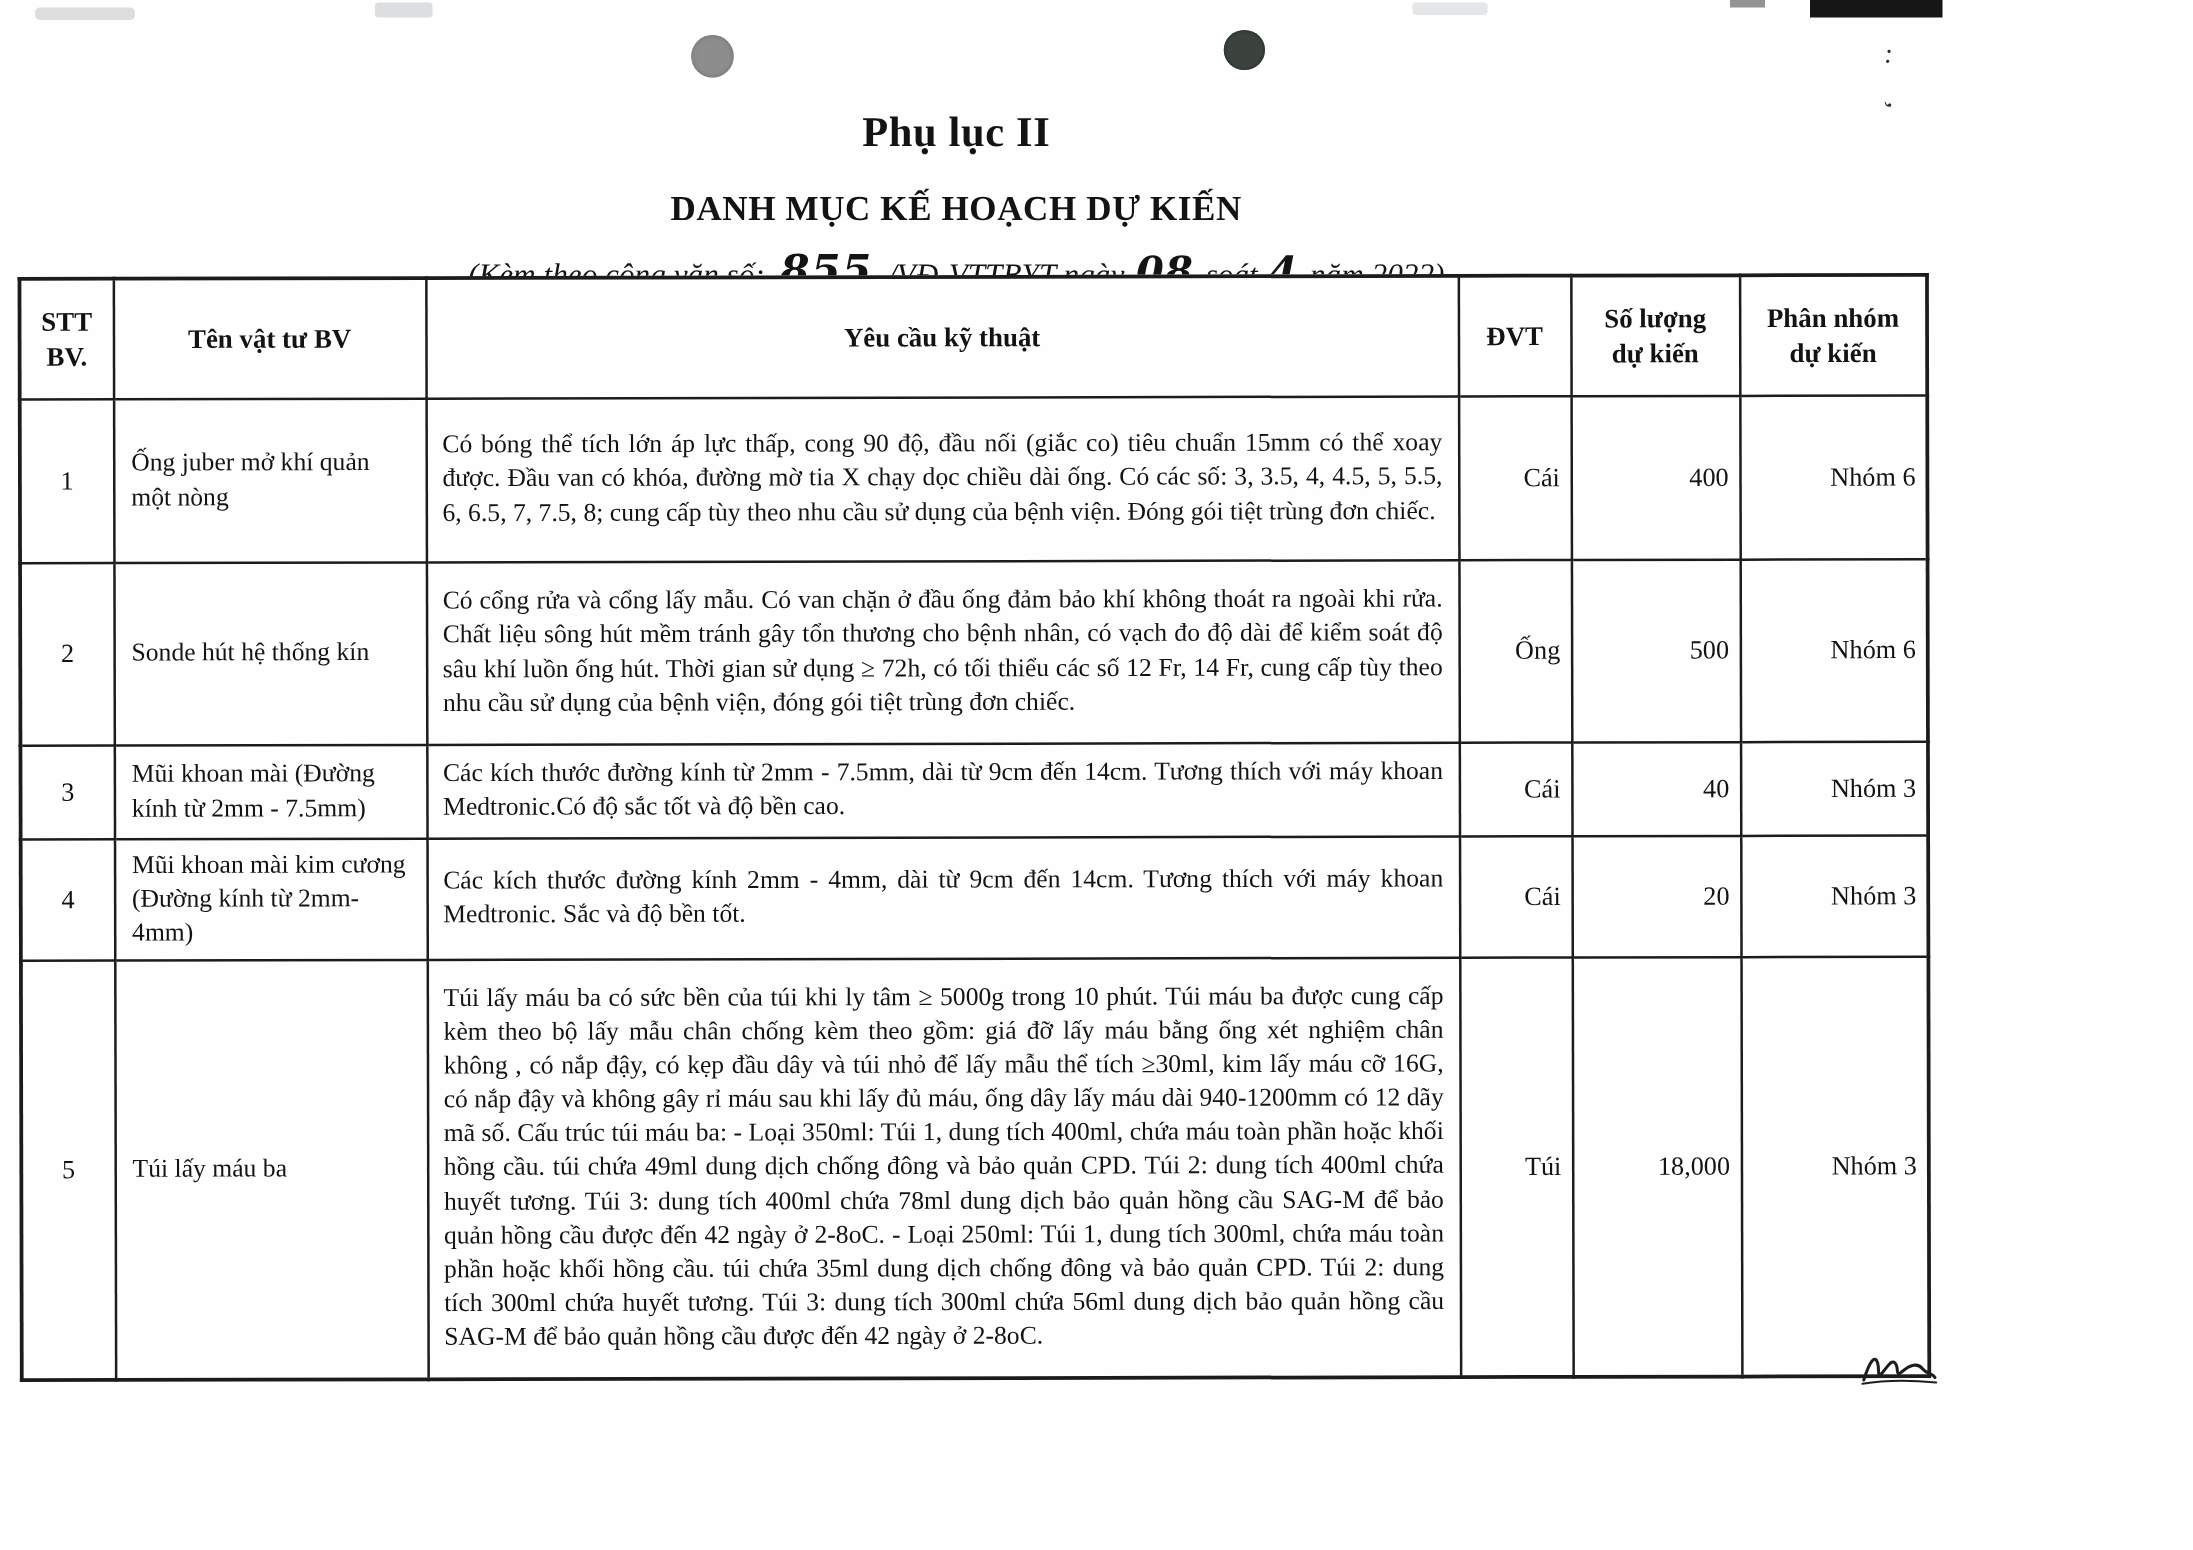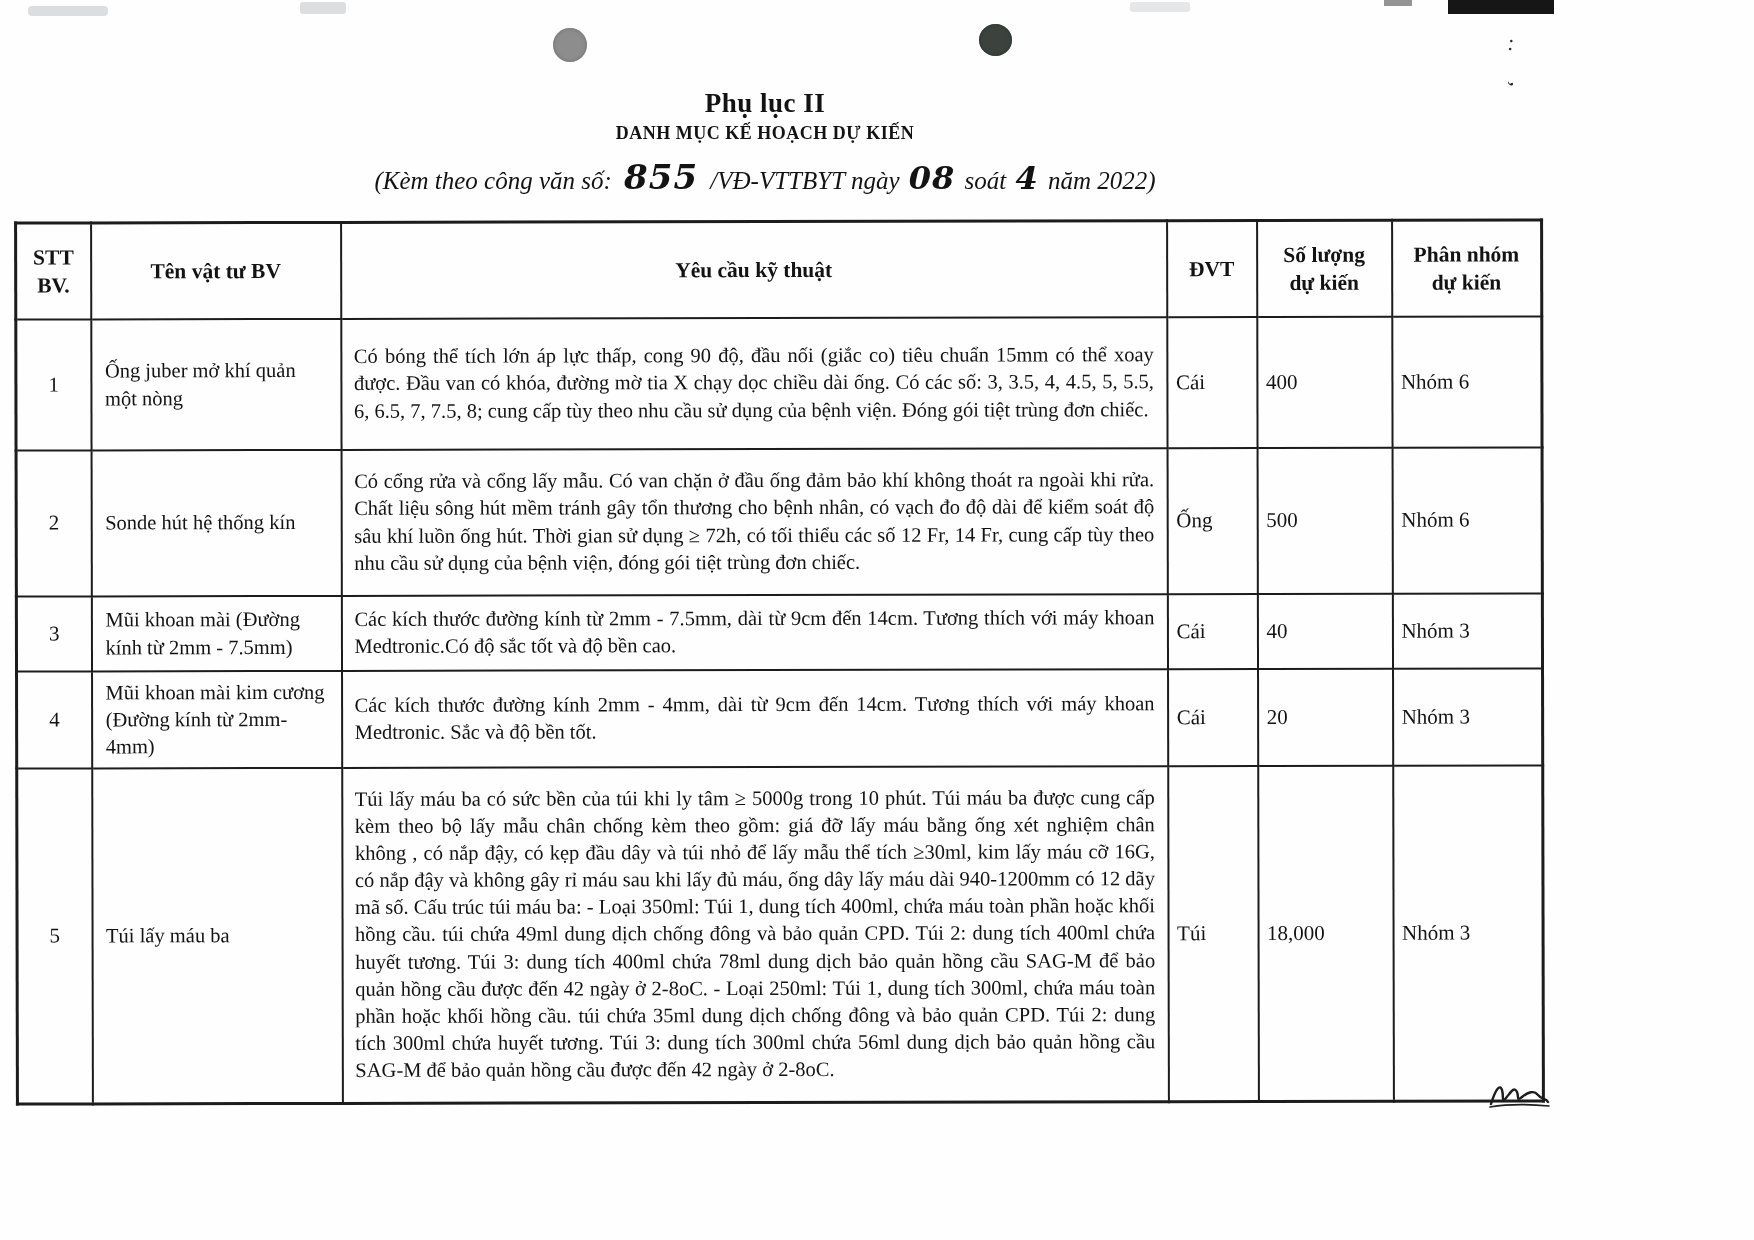--- a/index.html
+++ b/index.html
@@ -18,38 +18,38 @@
   .art-top-right-bar{left:1448px;top:0;width:106px;height:14px;background:#161616;}
   .art-top-right-small{left:1384px;top:0;width:28px;height:6px;opacity:.5;}
   .art-tl-smudge{left:28px;top:6px;width:80px;height:10px;background:#9aa0a6;opacity:.35;border-radius:4px;}
   .art-tm-smudge{left:300px;top:2px;width:46px;height:12px;background:#8d949c;opacity:.3;border-radius:3px;}
   .art-tm2-smudge{left:1130px;top:2px;width:60px;height:10px;background:#9aa0a6;opacity:.25;border-radius:3px;}
   .pen-mark{position:absolute;color:#2b2b33;font-size:22px;transform:rotate(8deg);}
   .pen-mark-1{left:1508px;top:30px;}
   .pen-mark-2{left:1514px;top:72px;transform:rotate(100deg);}
   
   .doc-head{position:absolute;left:15px;top:88px;width:1500px;text-align:center;}
-  .title-1{font-size:27px;font-weight:bold;letter-spacing:.5px;}
-  .title-2{font-size:18px;font-weight:bold;margin-top:4px;letter-spacing:.5px;}
+  .title-1{font-size:34px;font-weight:bold;letter-spacing:.5px;}
+  .title-2{font-size:28px;font-weight:bold;margin-top:26px;letter-spacing:.5px;}
   .subtitle{font-size:25px;font-style:italic;margin-top:13px;}
   .hand{font-family:"DejaVu Serif",serif;font-style:italic;font-weight:bold;font-size:34px;letter-spacing:1px;padding:0 6px;}
   .hand-sm{padding:0 3px;font-size:32px;}
   
   .tbl-wrap{position:absolute;left:15px;top:220px;width:1526px;transform:rotate(-0.12deg);}
   table{border-collapse:collapse;table-layout:fixed;width:100%;background:#fefefe;}
   col.c-stt{width:75px;} col.c-name{width:250px;} col.c-spec{width:826px;}
   col.c-unit{width:90px;} col.c-qty{width:135px;} col.c-group{width:150px;}
   th,td{border:2px solid #1c1c1c;vertical-align:middle;font-size:20.5px;line-height:1.32;}
   table{border:3px solid #1c1c1c;}
   th{font-weight:bold;white-space:pre-line;text-align:center;padding:8px 4px;height:78px;font-size:21.5px;}
   td{padding:4px 8px;}
   td.stt{text-align:center;font-size:21px;}
   td.name{padding-left:13px;padding-right:8px;margin-left:28px;}
   td.spec{text-align:justify;padding:5px 12px 6px 12px;}
-  td.unit,td.qty,td.group{text-align:left;font-size:21px;}
+  td.unit,td.qty,td.group{text-align:right;font-size:21px;}
   tr.r1 td{height:118px;} tr.r2 td{height:133px;} tr.r3 td{height:62px;}
   tr.r4 td{height:84px;} tr.r5 td{height:322px;}
   
   .speck{position:absolute;width:7px;height:8px;background:#5c6066;opacity:.55;border-radius:2px;}
   .speck-1{left:348px;top:240px;} .speck-2{left:872px;top:238px;} .speck-3{left:1062px;top:240px;}
   
   .signature{position:absolute;left:1488px;top:1078px;}
 </style>
 </head>
 <body>

